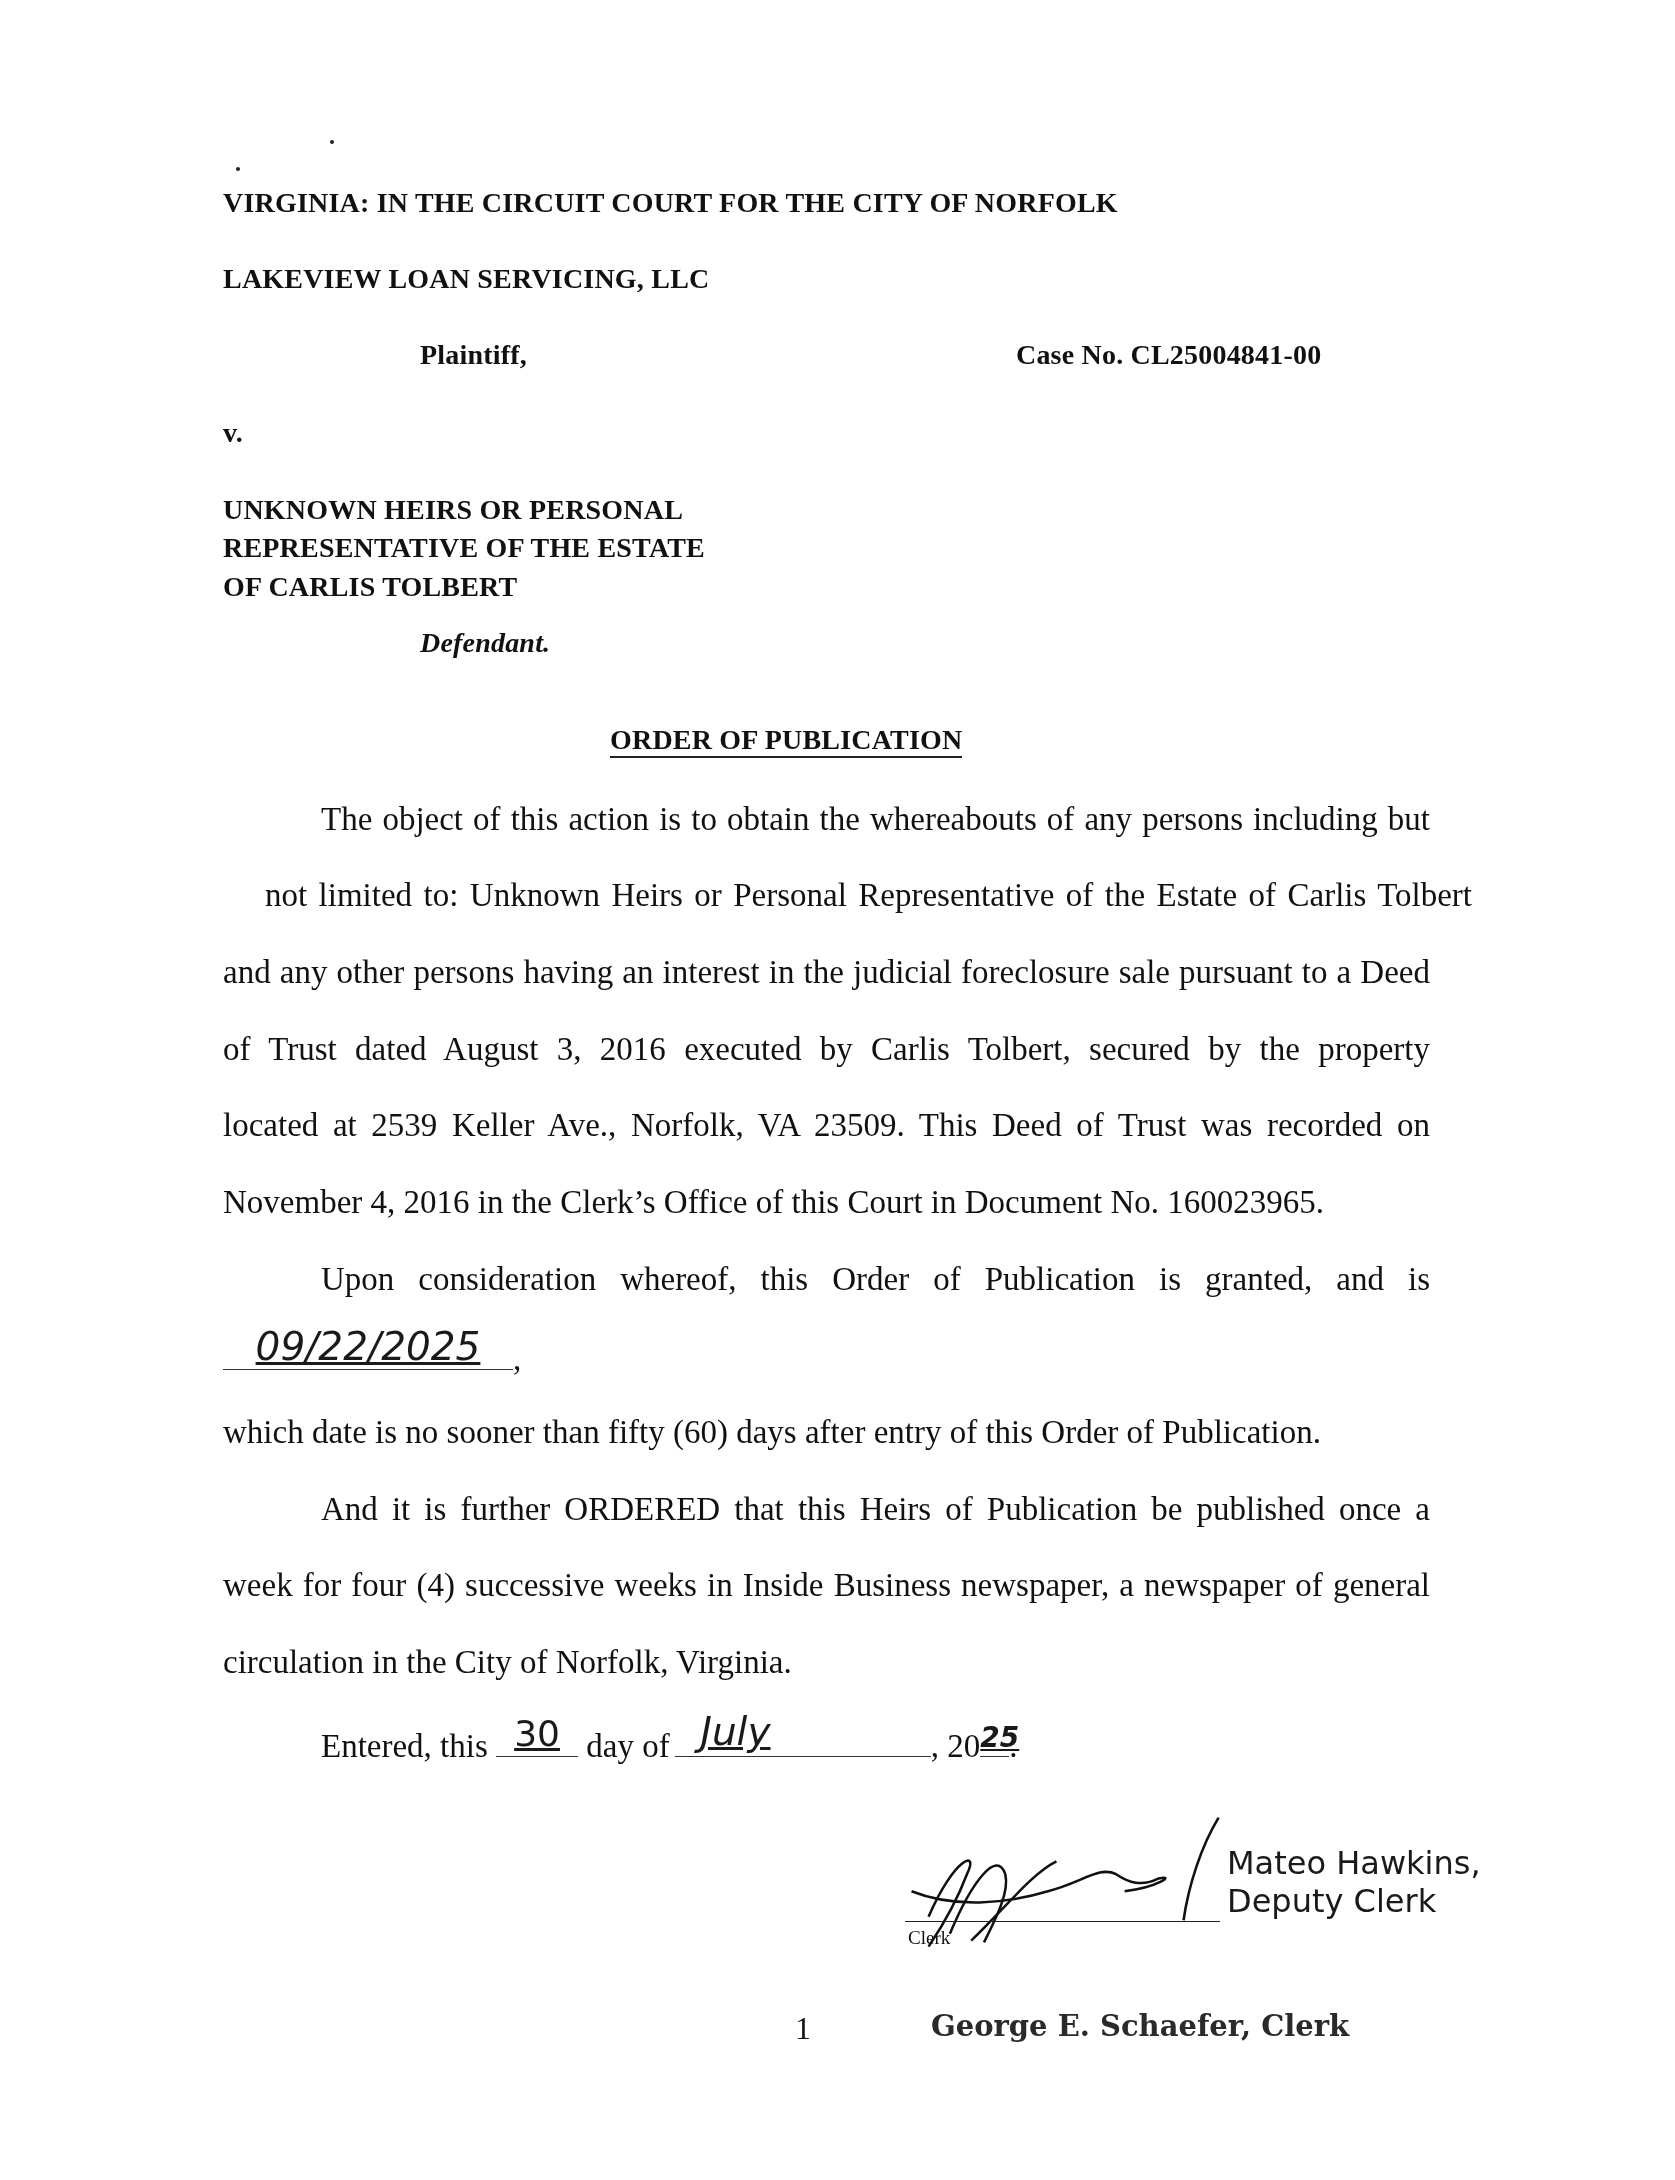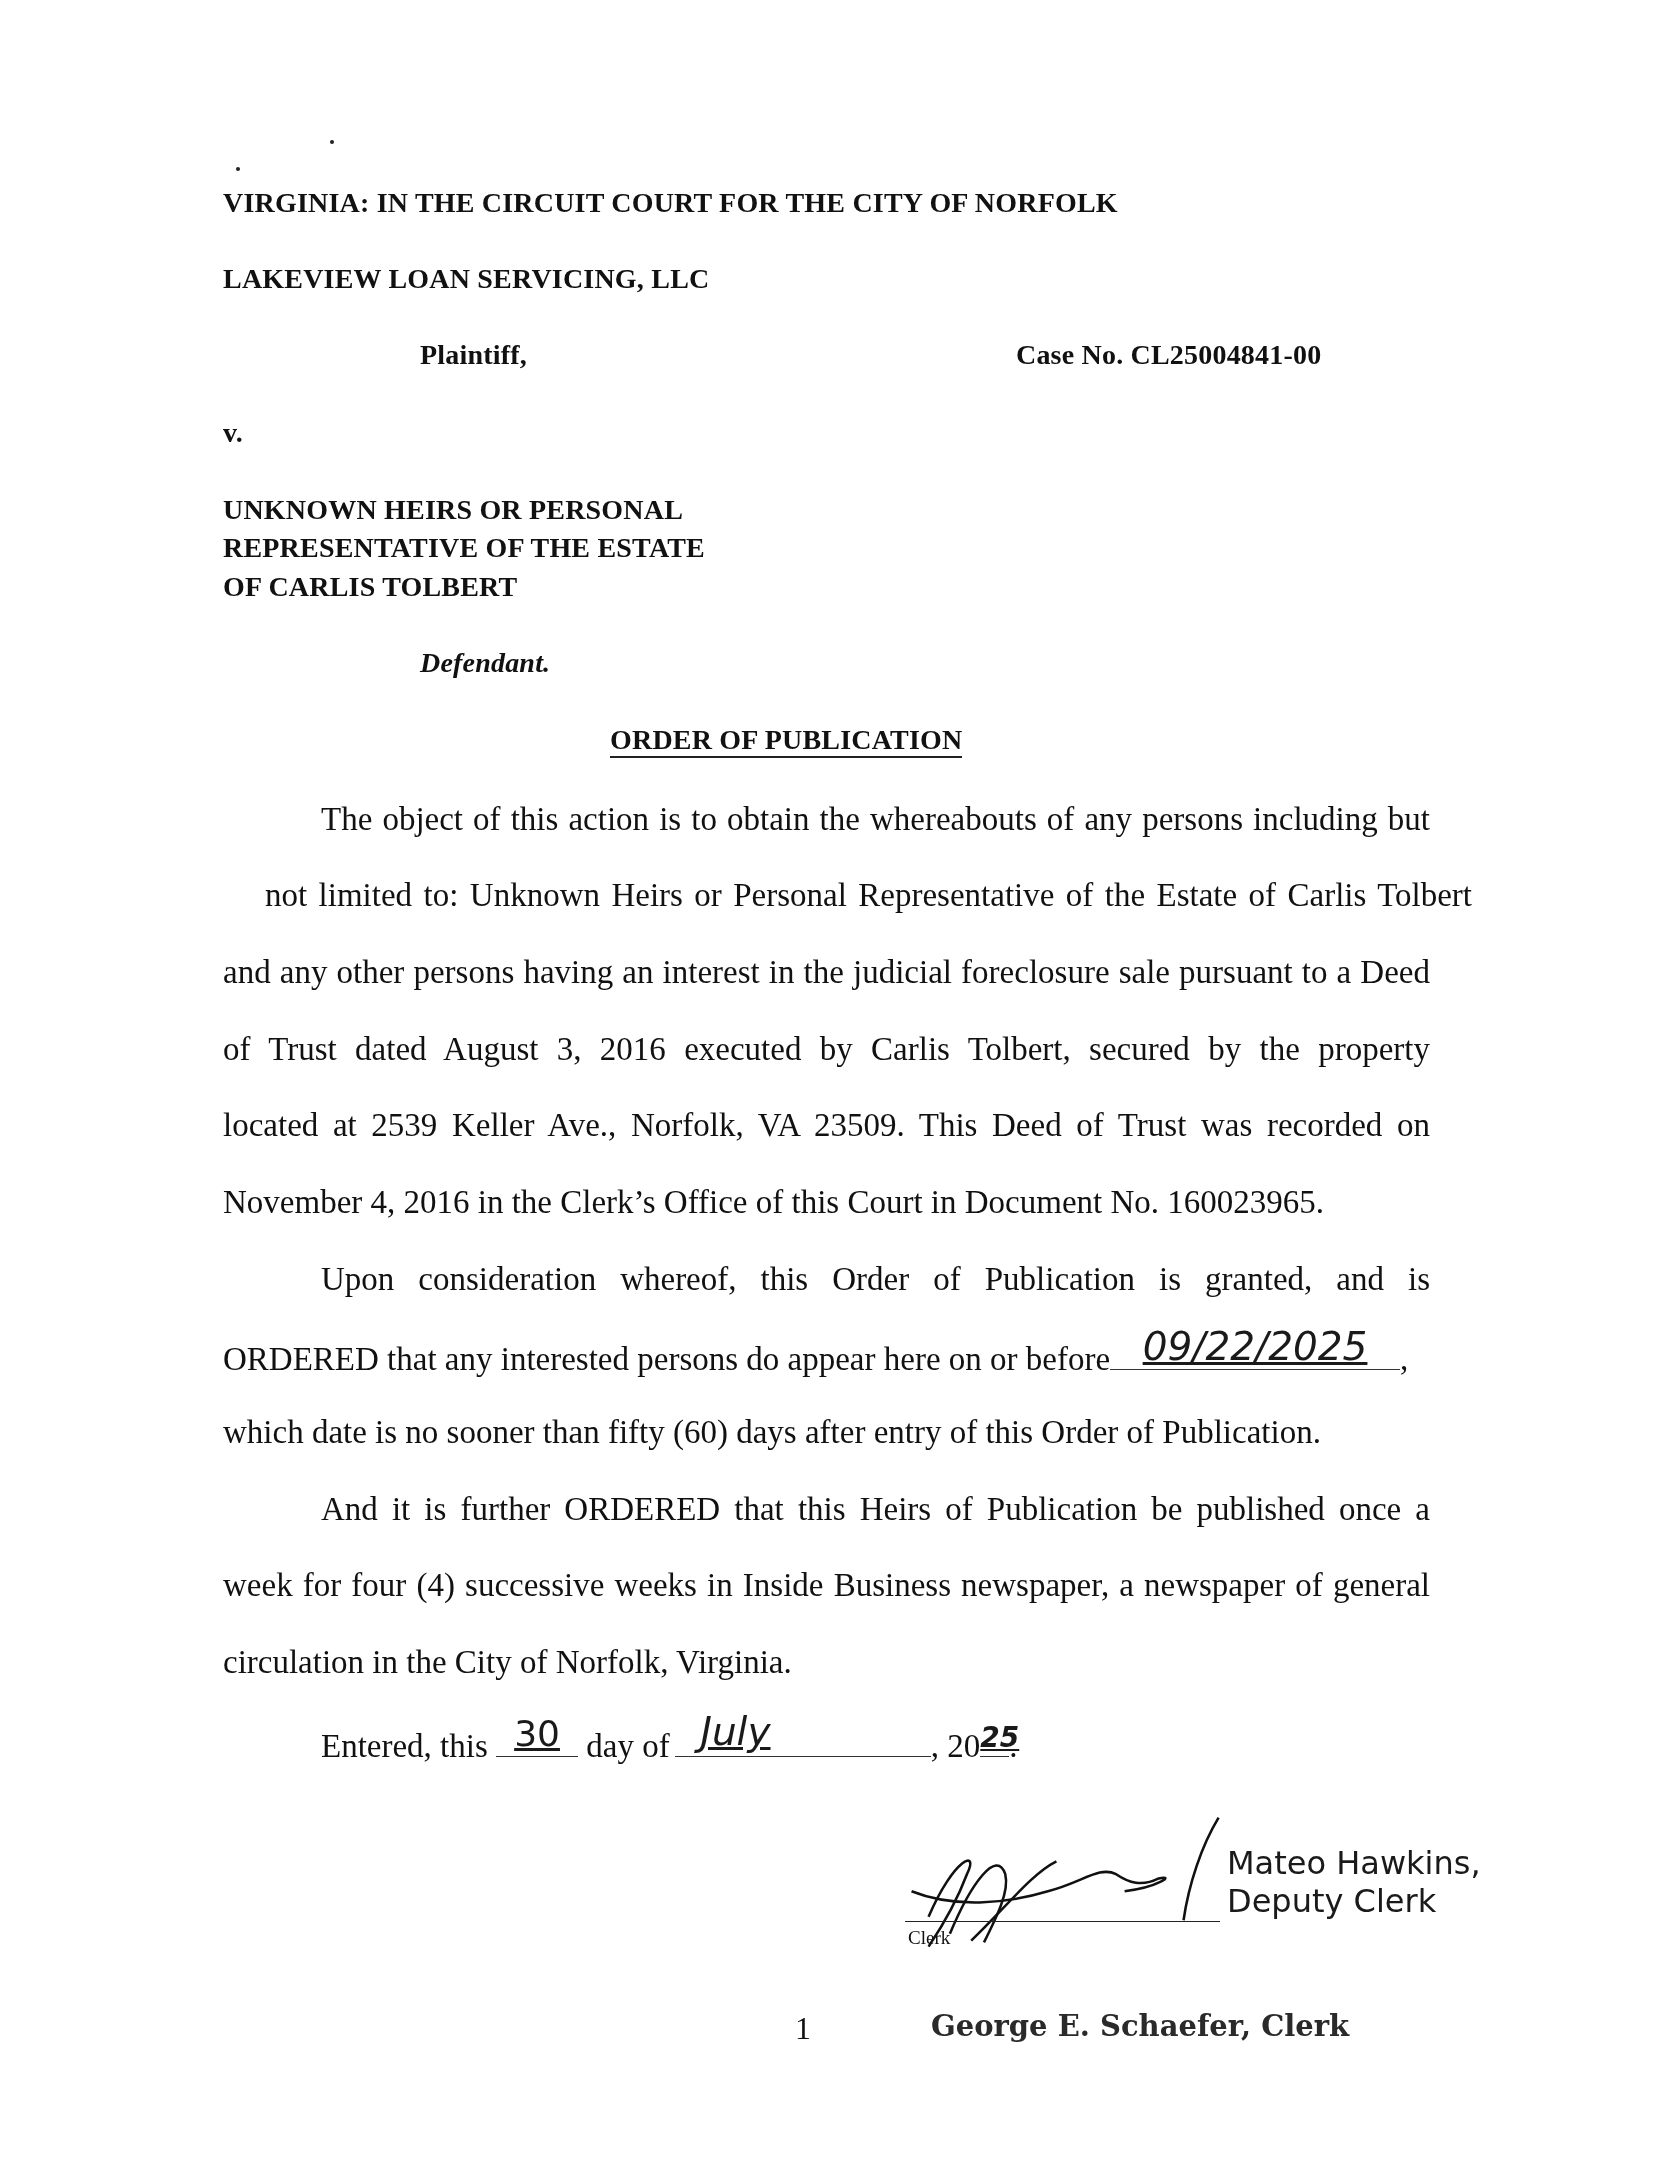--- a/index.html
+++ b/index.html
@@ -25,36 +25,36 @@
 
 <div class="abs bold cap" style="left:223px; top:187px;">VIRGINIA: IN THE CIRCUIT COURT FOR THE CITY OF NORFOLK</div>
 <div class="abs bold cap" style="left:223px; top:263px;">LAKEVIEW LOAN SERVICING, LLC</div>
 <div class="abs bold cap" style="left:420px; top:339px;">Plaintiff,</div>
 <div class="abs bold cap" style="left:1016px; top:339px;">Case No. CL25004841-00</div>
 <div class="abs bold cap" style="left:223px; top:417px;">v.</div>
 
 <div class="abs bold cap" style="left:223px; top:494px;">UNKNOWN HEIRS OR PERSONAL</div>
 <div class="abs bold cap" style="left:223px; top:532px;">REPRESENTATIVE OF THE ESTATE</div>
 <div class="abs bold cap" style="left:223px; top:571px;">OF CARLIS TOLBERT</div>
-<div class="abs bold cap" style="left:420px; top:647px; font-style:italic;text-align:right;">Defendant.</div>
+<div class="abs bold cap" style="left:420px; top:627px; font-style:italic;text-align:right;">Defendant.</div>
 
 <div class="abs bold cap" style="left:610px; top:724px;">
   <span class="ul">ORDER OF PUBLICATION</span>
 </div>
 
 <div class="abs body-line" style="left:321px; top:801px; width:1109px; text-align:justify; text-align-last:justify;">The object of this action is to obtain the whereabouts of any persons including but</div>
 <div class="abs body-line justify" style="left:223px; top:877px;margin-left:42px;">not limited to: Unknown Heirs or Personal Representative of the Estate of Carlis Tolbert</div>
 <div class="abs body-line justify" style="left:223px; top:954px;">and any other persons having an interest in the judicial foreclosure sale pursuant to a Deed</div>
 <div class="abs body-line justify" style="left:223px; top:1031px;">of Trust dated August 3, 2016 executed by Carlis Tolbert, secured by the property</div>
 <div class="abs body-line justify" style="left:223px; top:1107px;">located at 2539 Keller Ave., Norfolk, VA 23509. This Deed of Trust was recorded on</div>
 <div class="abs body-line" style="left:223px; top:1184px;">November 4, 2016 in the Clerk’s Office of this Court in Document No. 160023965.</div>
 
 <div class="abs body-line" style="left:321px; top:1261px; width:1109px; text-align:justify; text-align-last:justify;">Upon consideration whereof, this Order of Publication is granted, and is</div>
 <div class="abs body-line" style="left:223px; top:1337px;">
-  <span>ORDERED that any interested persons do appear here on or before</span><span class="blank" style="width:290px; height:32px;"><span class="hand" style="font-size:39px; bottom:0;">09/22/2025</span></span><span>,</span>
+  <span class="blank" style="width:290px; height:32px;"><span class="hand" style="font-size:39px; bottom:0;">09/22/2025</span></span><span>,</span>
 </div>
 <div class="abs body-line" style="left:223px; top:1414px;">which date is no sooner than fifty (60) days after entry of this Order of Publication.</div>
 
 <div class="abs body-line" style="left:321px; top:1491px; width:1109px; text-align:justify; text-align-last:justify;">And it is further ORDERED that this Heirs of Publication be published once a</div>
 <div class="abs body-line justify" style="left:223px; top:1567px;">week for four (4) successive weeks in Inside Business newspaper, a newspaper of general</div>
 <div class="abs body-line" style="left:223px; top:1644px;">circulation in the City of Norfolk, Virginia.</div>
 
 <div class="abs body-line" style="left:321px; top:1725px;">
   <span>Entered, this</span>
   <span class="blank" style="width:82px; height:31px;"><span class="hand" style="font-size:36px; font-style:normal;">30</span></span>

